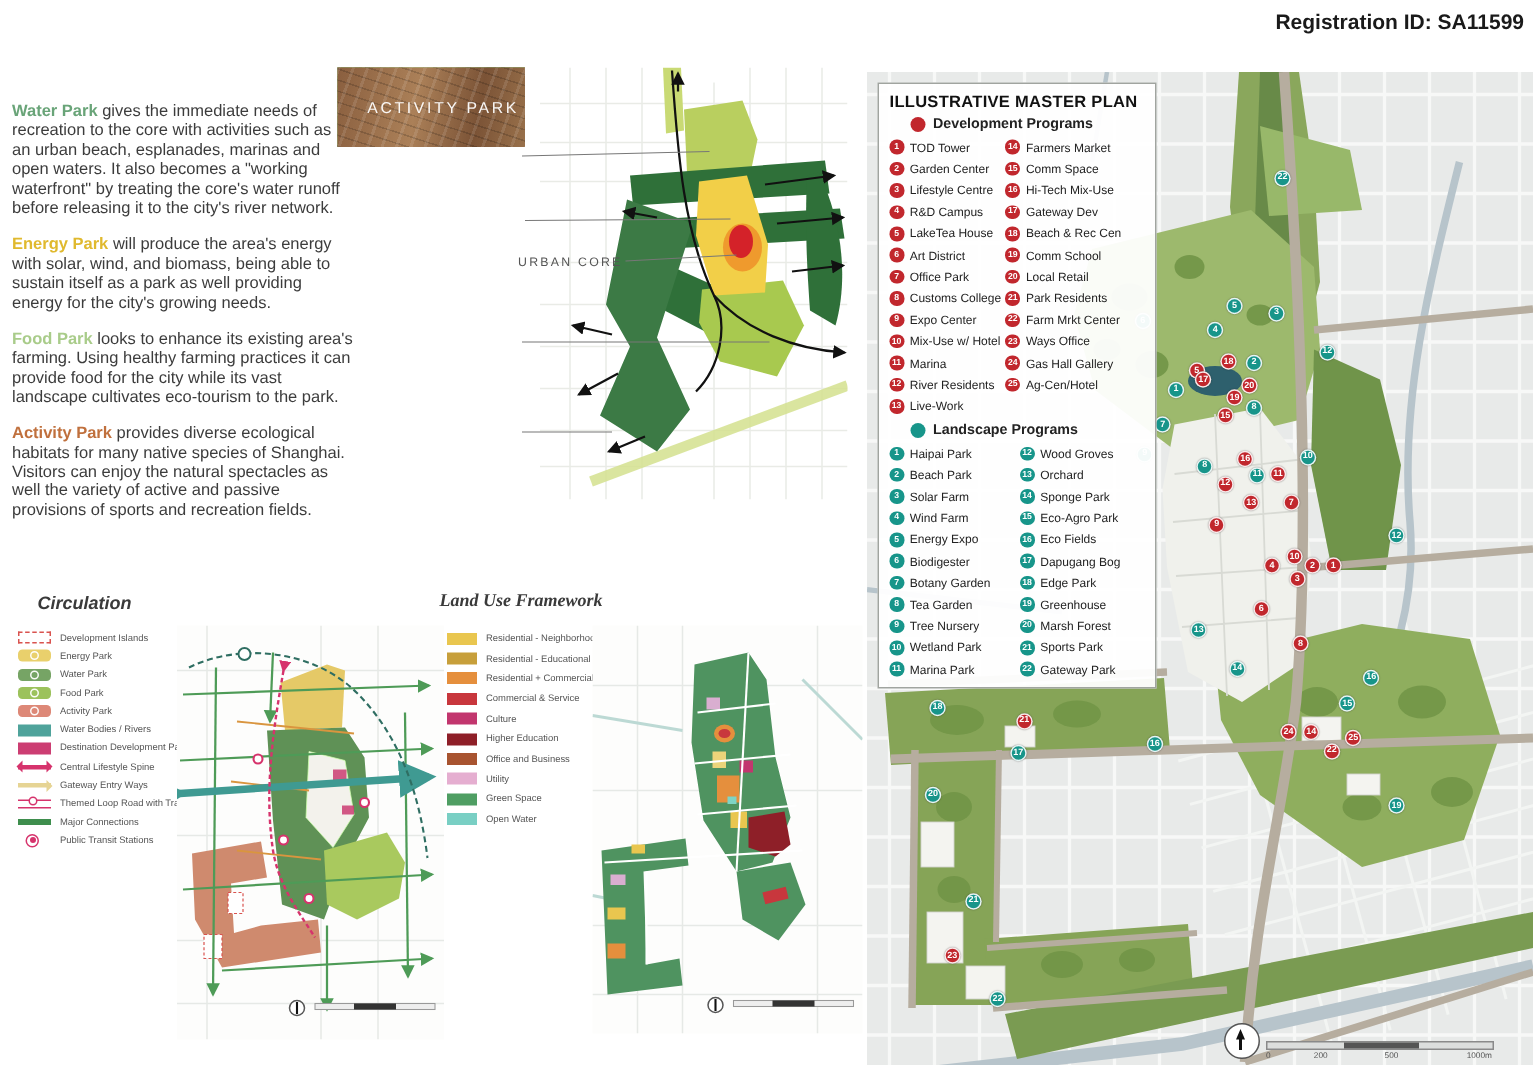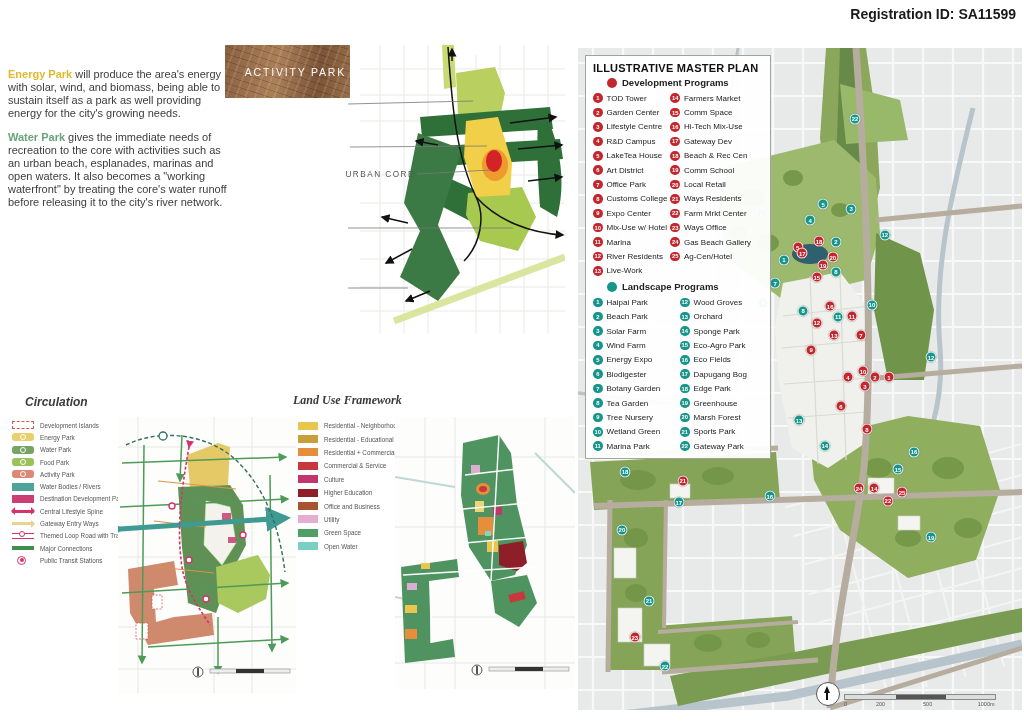--- a/index.html
+++ b/index.html
@@ -98,22 +98,24 @@
   .sl0{left:0;} .sl1{left:21%;} .sl2{left:52%;} .sl3{left:88%;}
 </style>
 </head>
 <body>
 
 <div class="board">
 
   <div class="reg">Registration ID: SA11599</div>
 
   <div class="intro">
-    <p><strong style="color: rgb(224, 185, 46);">Energy Park</strong><span> will produce the area's energy with solar, wind, and biomass, being able to sustain itself as a park as well providing energy for the city's growing needs.</span></p>
-      <p><strong style="color: rgb(105, 164, 120);">Water Park</strong><span> gives the immediate needs of recreation to the core with activities such as an urban beach, esplanades, marinas and open waters. It also becomes a "working waterfront" by treating the core's water runoff before releasing it to the city's river network.</span></p>
+    <p><strong style="color: rgb(105, 164, 120);">Water Park</strong><span> gives the immediate needs of recreation to the core with activities such as an urban beach, esplanades, marinas and open waters. It also becomes a "working waterfront" by treating the core's water runoff before releasing it to the city's river network.</span></p>
+      <p><strong style="color: rgb(224, 185, 46);">Energy Park</strong><span> will produce the area's energy with solar, wind, and biomass, being able to sustain itself as a park as well providing energy for the city's growing needs.</span></p>
+      <p><strong style="color: rgb(169, 204, 138);">Food Park</strong><span> looks to enhance its existing area's farming. Using healthy farming practices it can provide food for the city while its vast landscape cultivates eco-tourism to the park.</span></p>
+      <p><strong style="color: rgb(192, 112, 61);">Activity Park</strong><span> provides diverse ecological habitats for many native species of Shanghai. Visitors can enjoy the natural spectacles as well the variety of active and passive provisions of sports and recreation fields.</span></p>
   </div>
 
   <div class="concept">
     <div class="sec-title">Concept Framework</div>
     <div class="photo energy">
         <span>ENERGY PARK</span>
       </div>
       <div class="photo water">
         <span>WATER PARK</span>
       </div>
@@ -592,33 +594,33 @@
           <div class="prog">
             <span class="badge red">19</span>
             <span class="prog-label">Comm School</span>
           </div>
           <div class="prog">
             <span class="badge red">20</span>
             <span class="prog-label">Local Retail</span>
           </div>
           <div class="prog">
             <span class="badge red">21</span>
-            <span class="prog-label">Ways Residents</span>
+            <span class="prog-label">Park Residents</span>
           </div>
           <div class="prog">
             <span class="badge red">22</span>
             <span class="prog-label">Farm Mrkt Center</span>
           </div>
           <div class="prog">
             <span class="badge red">23</span>
             <span class="prog-label">Ways Office</span>
           </div>
           <div class="prog">
             <span class="badge red">24</span>
-            <span class="prog-label">Gas Beach Gallery</span>
+            <span class="prog-label">Gas Hall Gallery</span>
           </div>
           <div class="prog">
             <span class="badge red">25</span>
             <span class="prog-label">Ag-Cen/Hotel</span>
           </div>
       </div>
       <div class="prog-head">
         <span class="dot" style="background: rgb(23, 149, 138);"></span>
         <span>Landscape Programs</span>
       </div>
@@ -654,21 +656,21 @@
           <div class="prog">
             <span class="badge teal">8</span>
             <span class="prog-label">Tea Garden</span>
           </div>
           <div class="prog">
             <span class="badge teal">9</span>
             <span class="prog-label">Tree Nursery</span>
           </div>
           <div class="prog">
             <span class="badge teal">10</span>
-            <span class="prog-label">Wetland Green</span>
+            <span class="prog-label">Wetland Park</span>
           </div>
           <div class="prog">
             <span class="badge teal">11</span>
             <span class="prog-label">Marina Park</span>
           </div>
           <div class="prog">
             <span class="badge teal">12</span>
             <span class="prog-label">Wood Groves</span>
           </div>
           <div class="prog">

